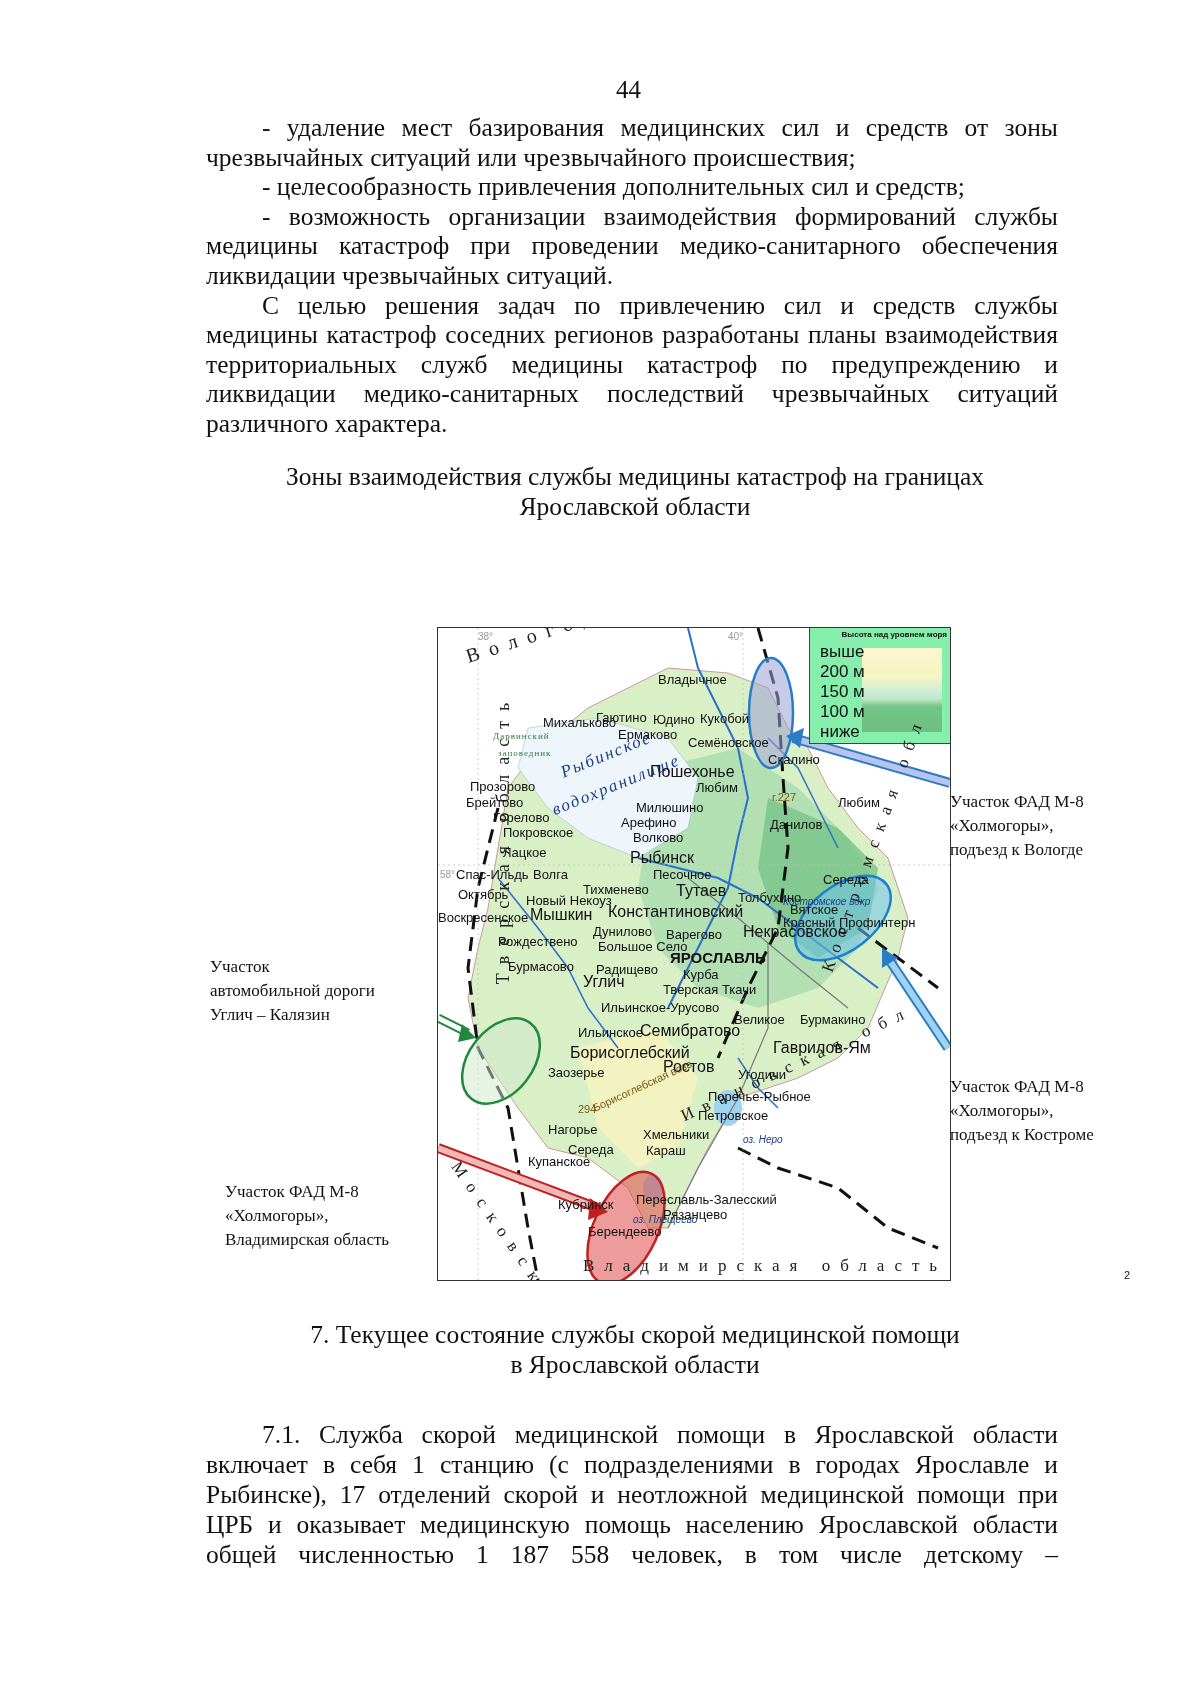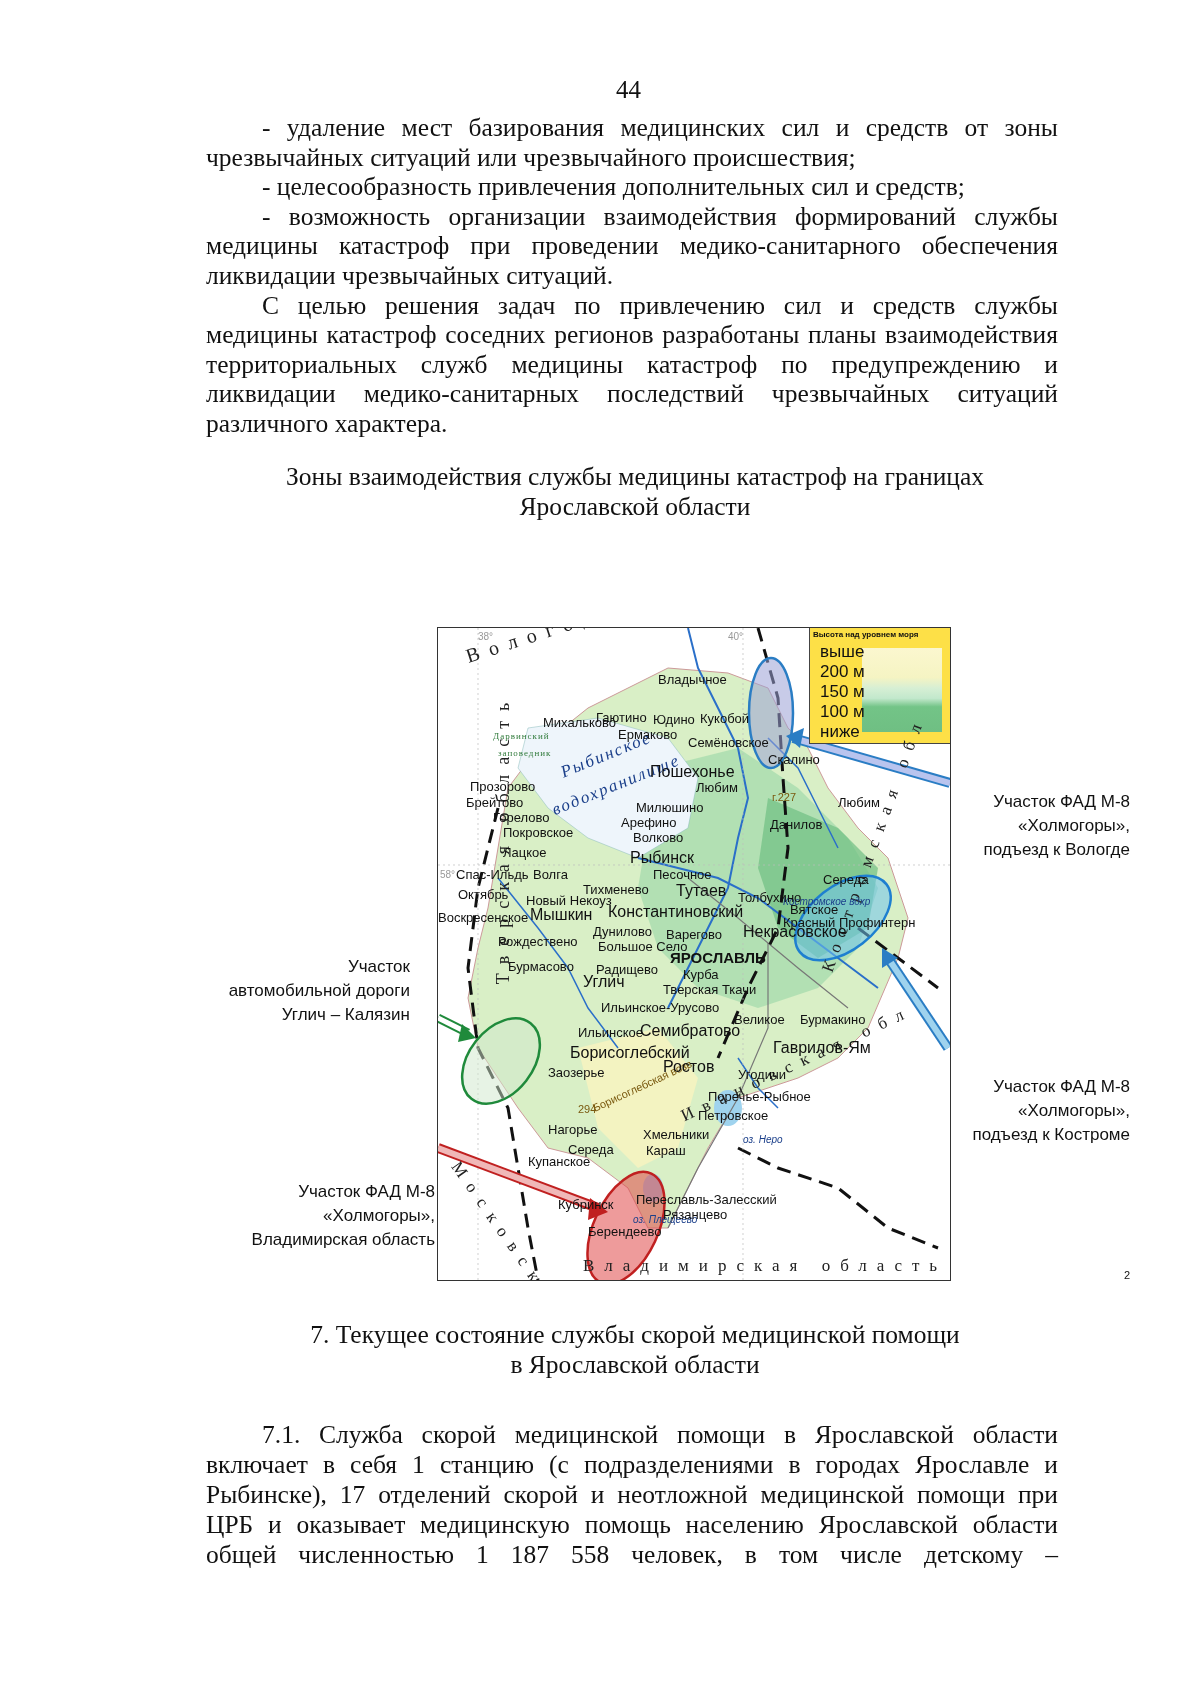--- a/index.html
+++ b/index.html
@@ -9,26 +9,26 @@
   .para { position:absolute; left:206px; width:852px; font-size:25.5px; line-height:29.6px; text-align:justify; text-align-last:auto; }
   .para .ind { display:inline-block; width:56px; }
   .justify-last { text-align-last:justify;font-family:Liberation Serif, serif; }
   .center { position:absolute; left:190px; width:890px; text-align:center; font-size:25.5px; line-height:30px; }
   .map { position:absolute; left:437px; top:627px; width:512px; height:652px; border:1.5px solid #333; overflow:hidden; background:#fff; }
   .map svg { position:absolute; left:0; top:0; }
   .lbl { position:absolute; font-family:"Liberation Sans","DejaVu Sans",sans-serif; font-size:13px; color:#111; white-space:nowrap; line-height:14px; }
   .lbl.big { font-size:16px; }
   .lbl.city { font-size:15px; font-weight:bold; }
   .region { position:absolute; font-family:"Liberation Serif",serif; font-size:20px; color:#222; letter-spacing:10px; white-space:nowrap; }
-  .legend { position:absolute; right:0; top:0; width:140px; height:115px; background:#fde047; border-left:1px solid #444; border-bottom:1px solid #444; font-family:"Liberation Sans",sans-serif; }
+  .legend { position:absolute; right:0; top:0; width:140px; height:115px; background:#86efac; border-left:1px solid #444; border-bottom:1px solid #444; font-family:"Liberation Sans",sans-serif;text-align:right; }
   .legend .t { font-size:8px; font-weight:bold; padding:2px 3px; }
   .legend .row { font-size:17px; position:absolute; left:10px; }
   .legend .bar { position:absolute; left:52px; top:20px; width:80px; height:84px;
      background:linear-gradient(#fbf7cf 0%, #f5f4c3 35%, #d6efd4 48%, #c2e8cc 60%, #73c487 70%, #6fbf83 100%); }
-  .callout { position:absolute; font-family:Liberation Sans, sans-serif; font-size:17px; line-height:24px; text-align:right; color:#111; }
+  .callout { position:absolute; font-family:Liberation Serif, serif; font-size:17px; line-height:24px; text-align:left; color:#111; }
   .fig-num { position:absolute; left:1124px; top:1269px; font-size:11px; font-family:"Liberation Sans",sans-serif; }
 </style>
 </head>
 <body>
 
 <div class="page-num">44</div>
 
 <div class="para justify-last" style="top:113px"><span class="ind"></span><span>- удаление мест базирования медицинских сил и средств от зоны</span></div>
 <div class="para" style="top:143px">чрезвычайных ситуаций или чрезвычайного происшествия;</div>
 <div class="para" style="top:172px"><span class="ind"></span><span>- целесообразность привлечения дополнительных сил и средств;</span></div>

